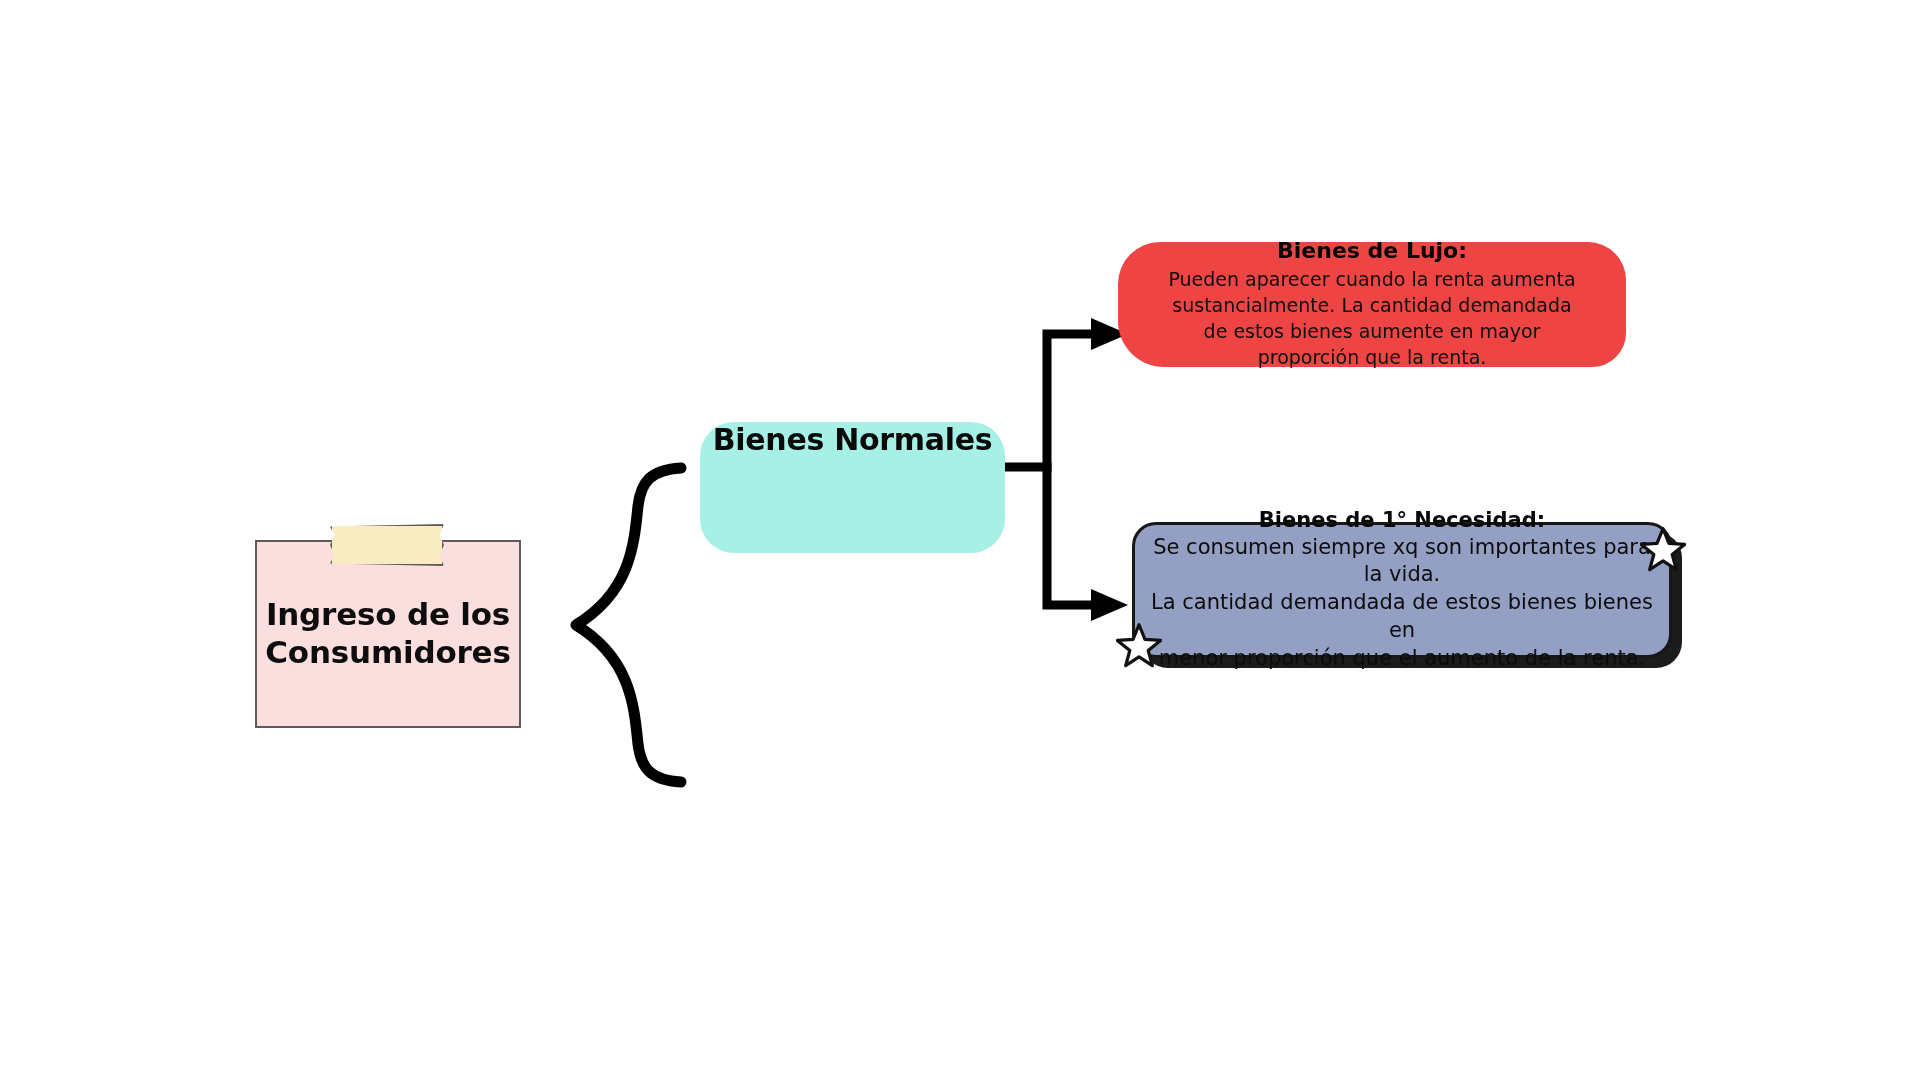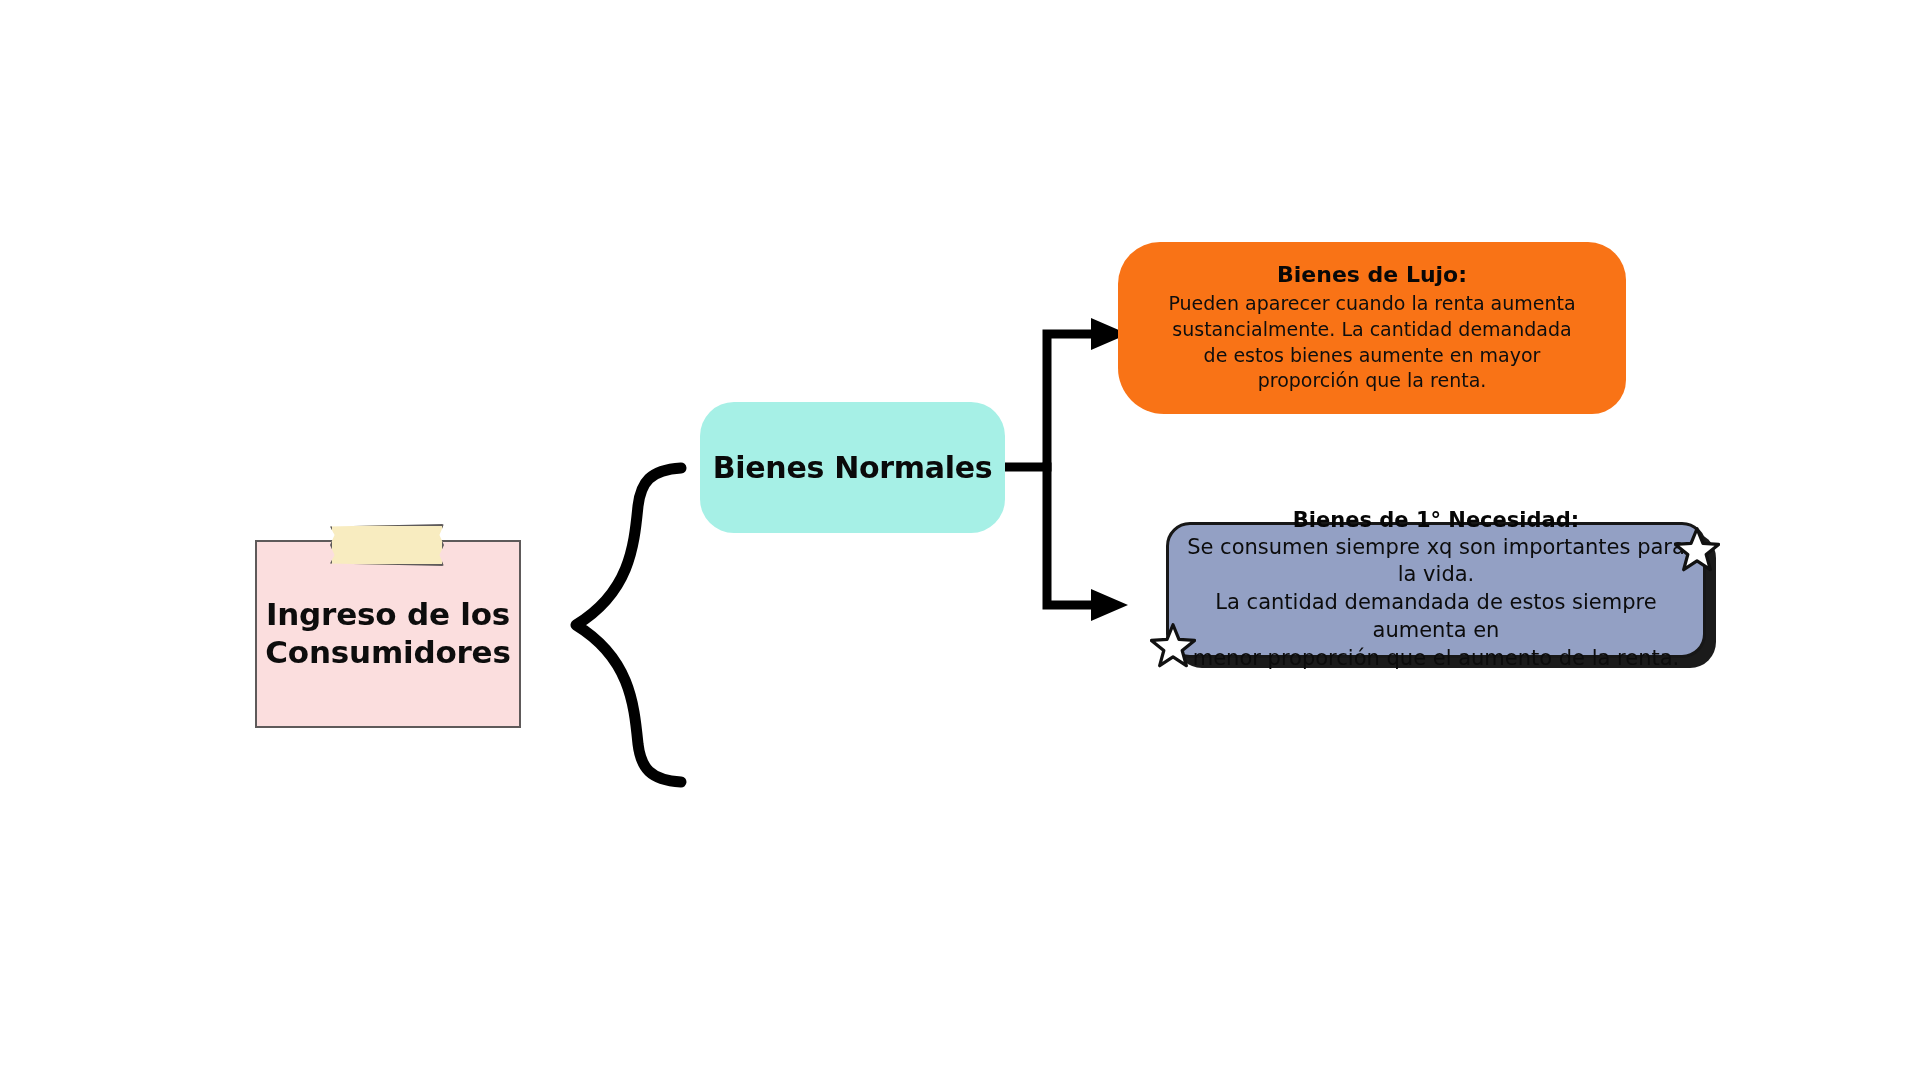--- a/index.html
+++ b/index.html
@@ -29,44 +29,44 @@
     background:#f8ecc0;border:2.5px solid #5e5a5a;
     clip-path:polygon(0% 6%,100% 0%,96% 26%,100% 50%,96% 74%,100% 100%,0% 94%,4% 74%,0% 50%,4% 26%);
     border-radius:2px;
   }
 
   
   .teal{
     position:absolute;background:#a6f0e6;
     border-radius:34px;
     display:flex;flex-direction:column;
-    align-items:center;justify-content:center;text-align:center;
+    align-items:center;text-align:center;margin-top:20px;
   }
   #teal-normales{left:700px;top:402px;width:305px;height:131px;}
   #teal-inferiores{left:700px;top:728px;width:305px;height:120px;}
   .teal .t-title{
     font-weight:bold;font-size:30px;color:#0a0a0a;letter-spacing:-0.3px;
   }
   .teal .t-sub{
     font-size:17px;color:#111;margin-top:4px;
   }
 
   
   #salmon{
-    position:absolute;left:1118px;top:242px;width:508px;height:172px;
-    background:#f97316;
+    position:absolute;left:1118px;top:242px;width:508px;height:125px;
+    background:#ef4444;
     border-radius:42px 38px 34px 46px;
     display:flex;flex-direction:column;align-items:center;justify-content:center;
     padding:6px 26px;box-sizing:border-box;
   }
   #salmon .s-title{font-weight:bold;font-size:22px;color:#080808;margin-bottom:4px;}
   #salmon .s-line{font-size:19px;color:#0e0e0e;line-height:1.36;}
 
   
-  #blue-wrap{position:absolute;left:1132px;top:522px;width:552px;height:148px;margin-left:34px;}
+  #blue-wrap{position:absolute;left:1132px;top:522px;width:552px;height:148px;}
   #blue-shadow{
     position:absolute;left:10px;top:10px;width:540px;height:136px;
     background:#1b1b1b;border-radius:26px;
   }
   #blue{
     position:absolute;left:0;top:0;width:540px;height:136px;
     background:#93a0c4;border:3px solid #171717;border-radius:24px;
     box-sizing:border-box;
     display:flex;flex-direction:column;align-items:center;justify-content:center;
     text-align:center;padding:4px 14px;
@@ -122,21 +122,21 @@
     <div class="s-line">sustancialmente. La cantidad demandada</div>
     <div class="s-line">de estos bienes aumente en mayor</div>
     <div class="s-line">proporción que la renta.</div>
   </div>
 
   <div id="blue-wrap">
     <div id="blue-shadow"></div>
     <div id="blue">
       <div class="b-title">Bienes de 1° Necesidad:</div>
       <div class="b-line">Se consumen siempre xq son importantes para la vida.</div>
-      <div class="b-line">La cantidad demandada de estos siempre aumenta en</div>
+      <div class="b-line">La cantidad demandada de estos bienes bienes en</div>
       <div class="b-line">menor proporción que el aumento de la renta.</div>
     </div>
 
     <svg class="star" id="star-tr" viewBox="0 0 100 100" xmlns="http://www.w3.org/2000/svg">
       <path d="M50 6 L63 38 L97 40 L70 62 L79 95 L50 76 L21 95 L30 62 L3 40 L37 38 Z" fill="#ffffff" stroke="#111111" stroke-width="7" stroke-linejoin="round"></path>
     </svg>
 
     <svg class="star" id="star-bl" viewBox="0 0 100 100" xmlns="http://www.w3.org/2000/svg">
       <path d="M50 6 L63 38 L97 40 L70 62 L79 95 L50 76 L21 95 L30 62 L3 40 L37 38 Z" fill="#ffffff" stroke="#111111" stroke-width="7" stroke-linejoin="round"></path>
     </svg>

